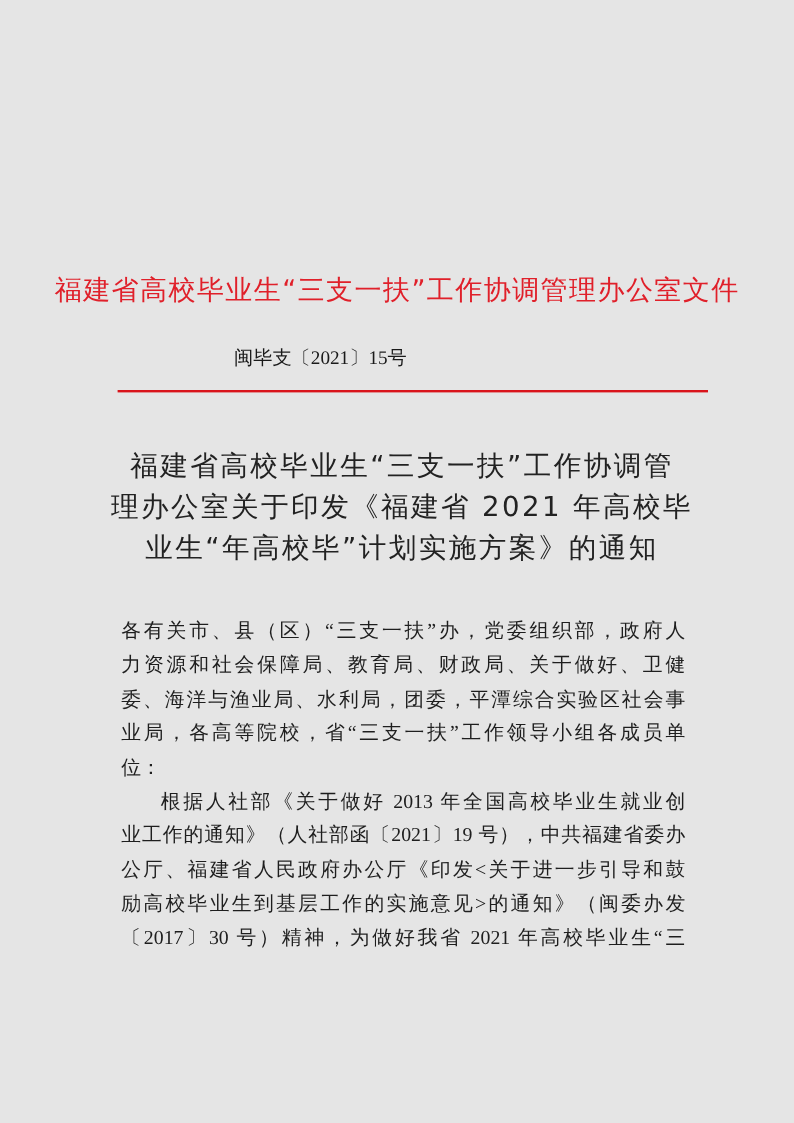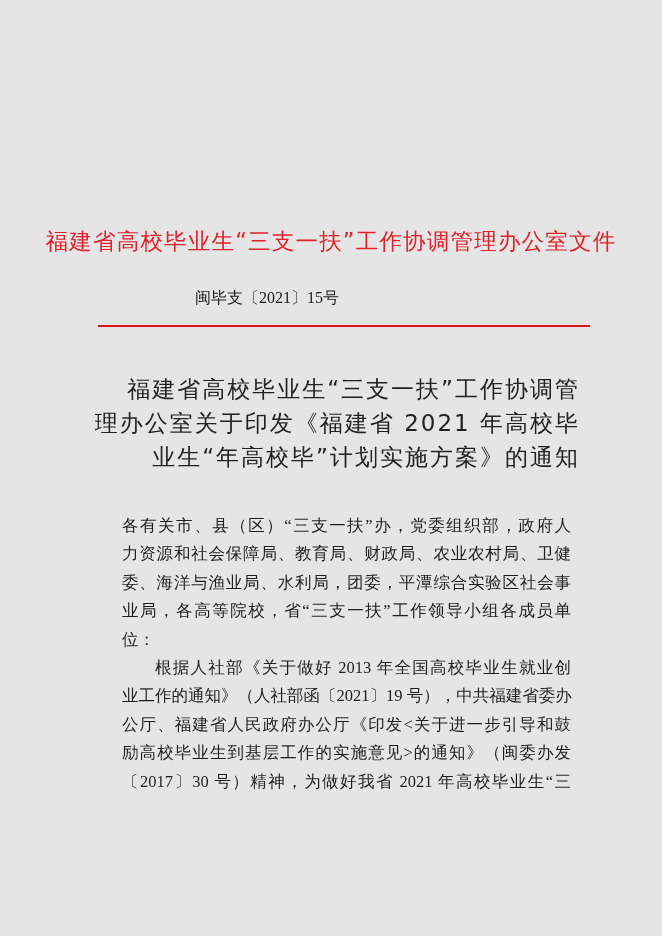--- a/index.html
+++ b/index.html
@@ -52,21 +52,21 @@
       left: 98px;
       width: 492px;
       height: 2px;
       background: #d9141b;
     }
     .doc-title {
       position: absolute;
       top: 372px;
       left: 90px;
       width: 490px;
-      text-align: right;
+      text-align: center;
       font-family: "DejaVu Sans", "Liberation Sans", sans-serif;
       font-size: 23px;
       line-height: 34px;
       letter-spacing: 2px;
       color: #222;
     }
     .doc-title div { white-space: nowrap; }
     .body-text {
       position: absolute;
       top: 512px;
@@ -75,21 +75,20 @@
       font-family: "Liberation Serif", "DejaVu Serif", serif;
       font-size: 16.5px;
       line-height: 28.4px;
       color: #1e1e1e;
     }
     .body-text .line {
       white-space: nowrap;
       text-align: justify;
       text-align-last: justify;
       height: 28.4px;
-      margin-left: 21px;
     }
     .body-text .line.last {
       text-align-last: left;
     }
     .body-text .indent {
       padding-left: 33px;
     }
   </style>
 </head>
 <body>
@@ -104,21 +103,21 @@
 
   <div class="doc-title">
     <div>福建省高校毕业生“三支一扶”工作协调管</div>
     <div>理办公室关于印发《福建省 2021 年高校毕</div>
     <div>业生“年高校毕”计划实施方案》的通知</div>
   </div>
 
   <div class="body-text">
     <div>
       <div class="line">各有关市、县（区）“三支一扶”办，党委组织部，政府人</div>
-      <div class="line">力资源和社会保障局、教育局、财政局、农业农村局、卫健</div>
+      <div class="line">力资源和社会保障局、教育局、财政局、关于做好、卫健</div>
       <div class="line">委、海洋与渔业局、水利局，团委，平潭综合实验区社会事</div>
       <div class="line">业局，各高等院校，省“三支一扶”工作领导小组各成员单</div>
       <div class="line last">位：</div>
     </div>
     <div>
       <div class="line indent">根据人社部《关于做好 2013 年全国高校毕业生就业创</div>
       <div class="line">业工作的通知》（人社部函〔2021〕19 号），中共福建省委办</div>
       <div class="line">公厅、福建省人民政府办公厅《印发&lt;关于进一步引导和鼓</div>
       <div class="line">励高校毕业生到基层工作的实施意见&gt;的通知》（闽委办发</div>
       <div class="line">〔2017〕30 号）精神，为做好我省 2021 年高校毕业生“三</div>

